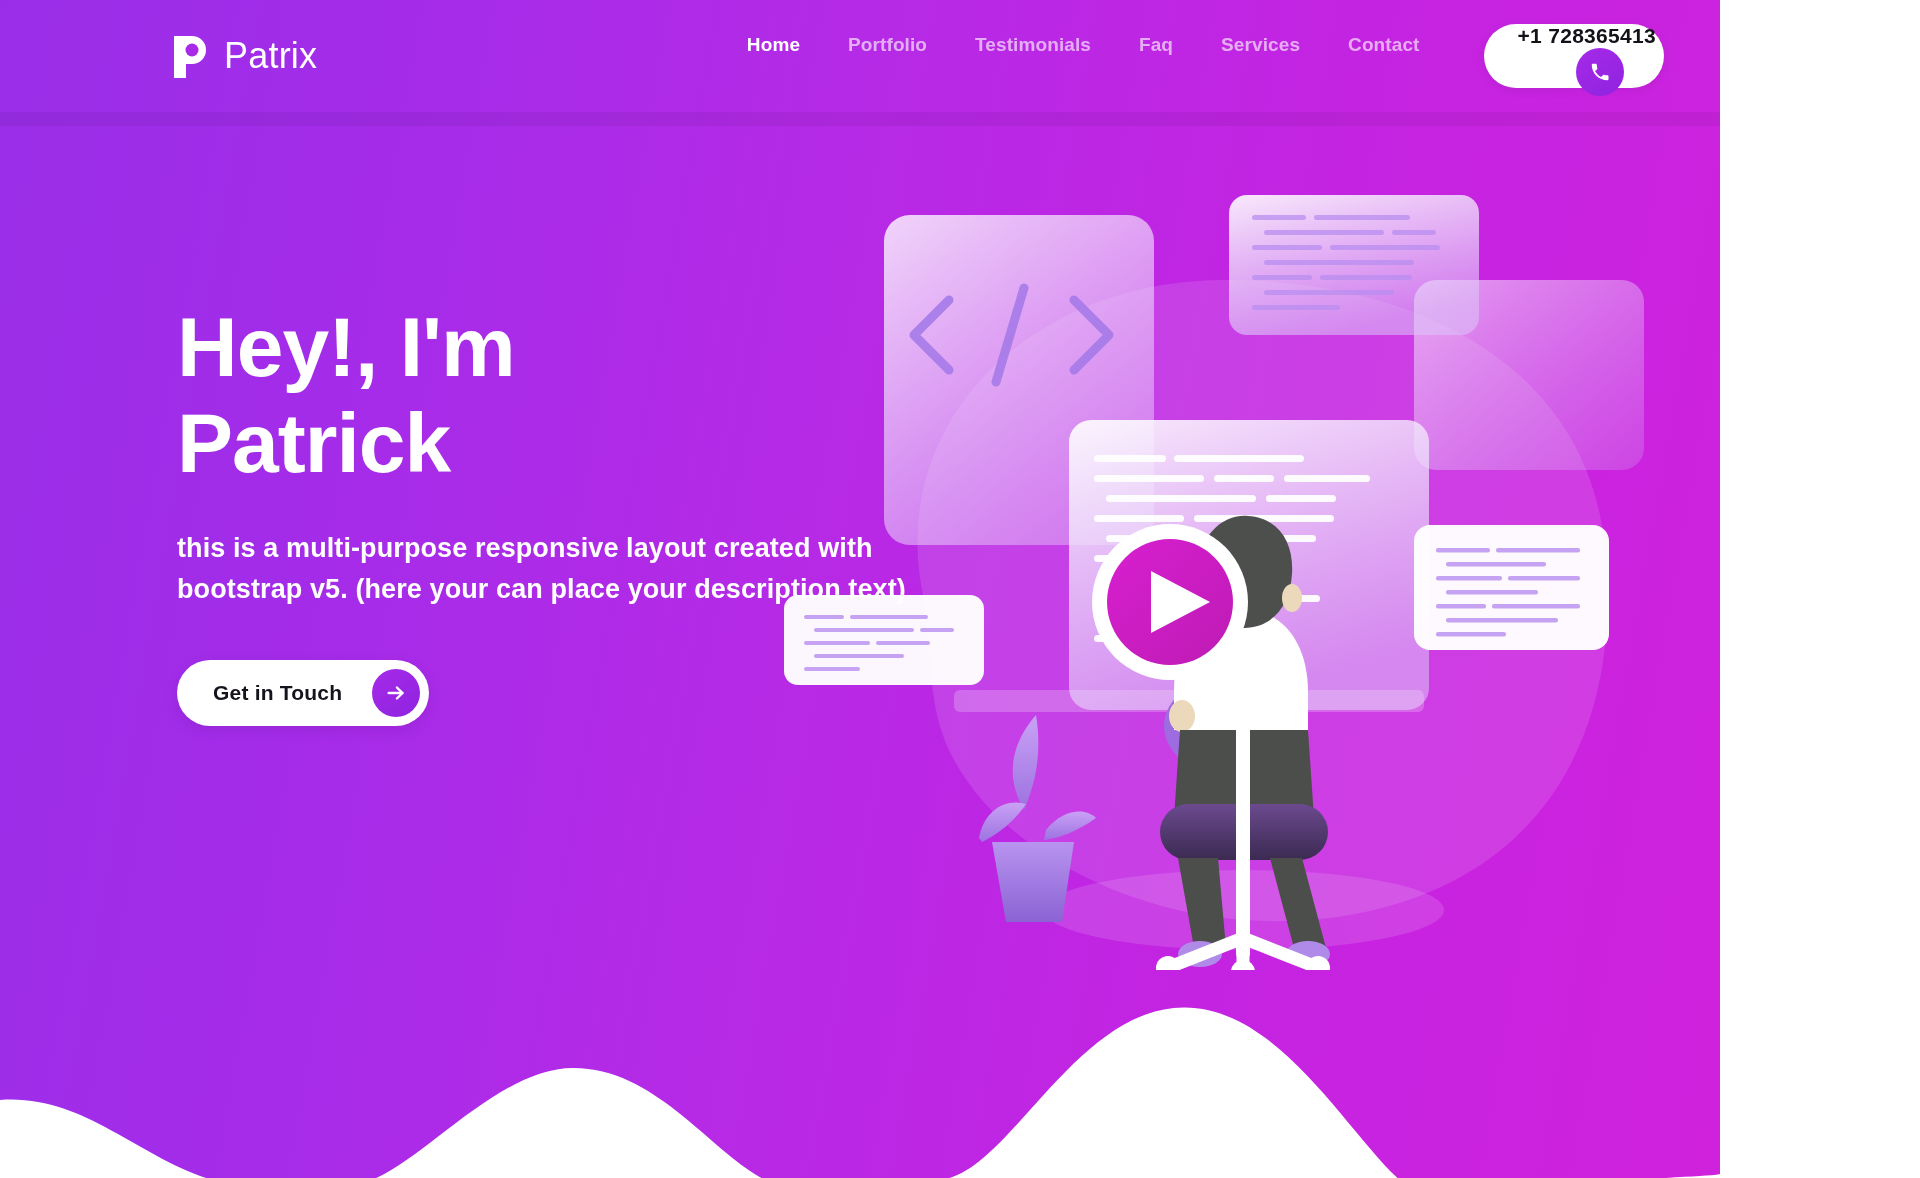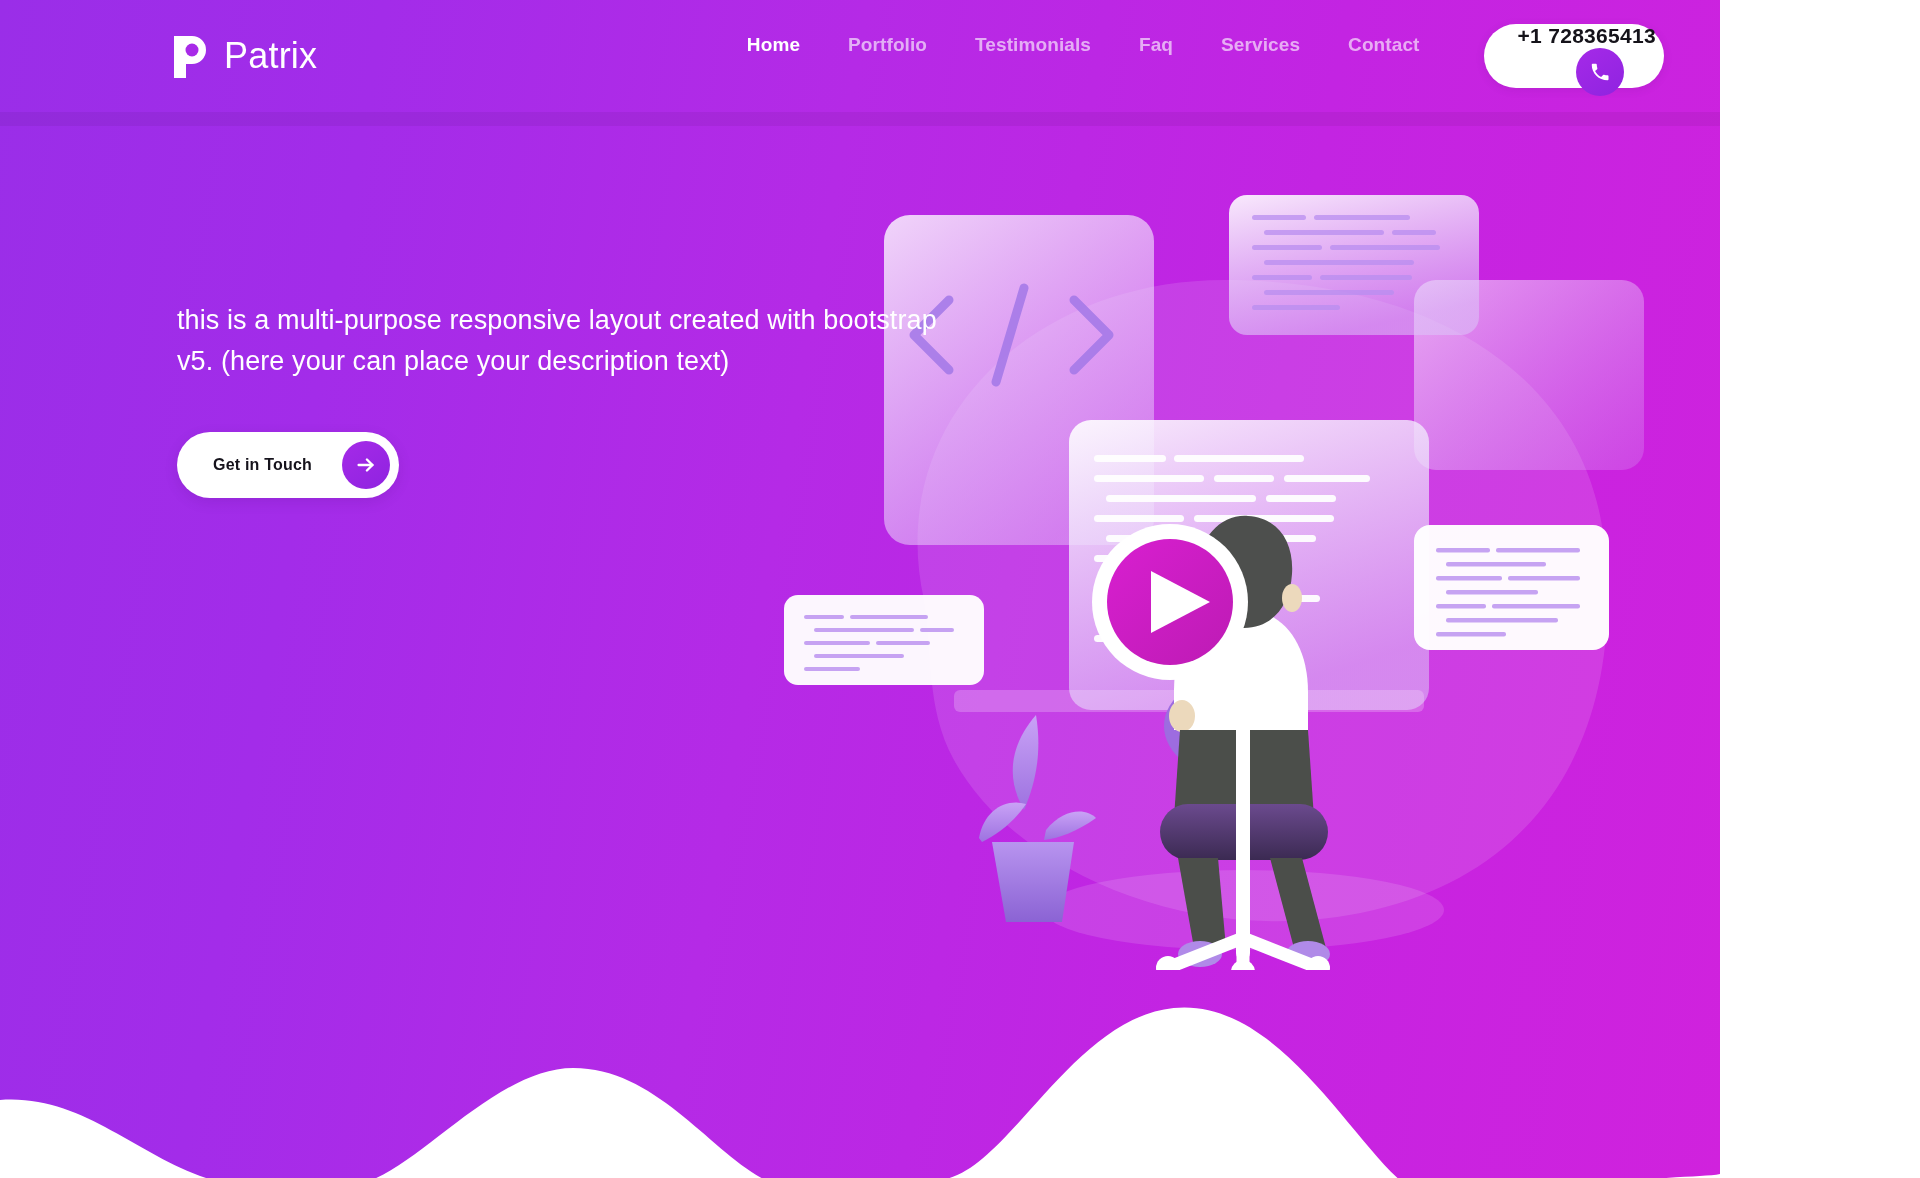--- a/index.html
+++ b/index.html
@@ -136,40 +136,40 @@
     font-weight:800;
     letter-spacing:-1px;
     margin-bottom:36px;
   }
   .hero-title .line { display:block; }
 
   .hero-sub {
     color:#ffffff;
     font-size:27px;
     line-height:1.52;
-    font-weight:400;
+    font-weight:700;
     max-width:790px;
     margin-bottom:50px;
     letter-spacing:0.1px;
   }
 
   .cta-btn {
     display:inline-flex;
     align-items:center;
     background:#ffffff;
     border:none;
     border-radius:999px;
     height:66px;
     padding:0 9px 0 36px;
     cursor:pointer;
     box-shadow:0 4px 14px rgba(60,0,90,0.12);
   }
   .cta-label {
     color:#16131c;
-    font-size:16px;
+    font-size:21px;
     font-weight:700;
     letter-spacing:0.2px;
     white-space:nowrap;
   }
   .cta-icon {
     width:48px;
     height:48px;
     border-radius:50%;
     background:linear-gradient(145deg,#a52ae8,#8f23e0);
     margin-left:30px;
@@ -411,20 +411,24 @@
         <span class="phone-icon-btn">
           <svg width="22" height="22" viewBox="0 0 24 24" fill="#ffffff" xmlns="http://www.w3.org/2000/svg">
             <path d="M6.6 10.8c1.4 2.8 3.8 5.1 6.6 6.6l2.2-2.2c.3-.3.7-.4 1.1-.2 1.2.4 2.5.6 3.8.6.6 0 1 .4 1 1V20c0 .6-.4 1-1 1C10.6 21 3 13.4 3 4c0-.6.4-1 1-1h3.5c.6 0 1 .4 1 1 0 1.3.2 2.6.6 3.8.1.4 0 .8-.2 1.1l-2.3 1.9z"></path>
           </svg>
         </span>
       </button>
     </div>
   </nav>
 
   <div class="hero-copy">
+    <h1 class="hero-title">
+      <span class="line">Hey!, I'm</span>
+      <span class="line">Patrick</span>
+    </h1>
 
     <p class="hero-sub">this is a multi-purpose responsive layout created with bootstrap v5. (here your can place your description text)</p>
 
     <button class="cta-btn">
       <span class="cta-label">Get in Touch</span>
       <span class="cta-icon">
         <svg width="22" height="22" viewBox="0 0 24 24" fill="none" stroke="#ffffff" stroke-width="2.6" stroke-linecap="round" stroke-linejoin="round" xmlns="http://www.w3.org/2000/svg">
           <line x1="4" y1="12" x2="19" y2="12"></line>
           <polyline points="13,6 19,12 13,18"></polyline>
         </svg>

